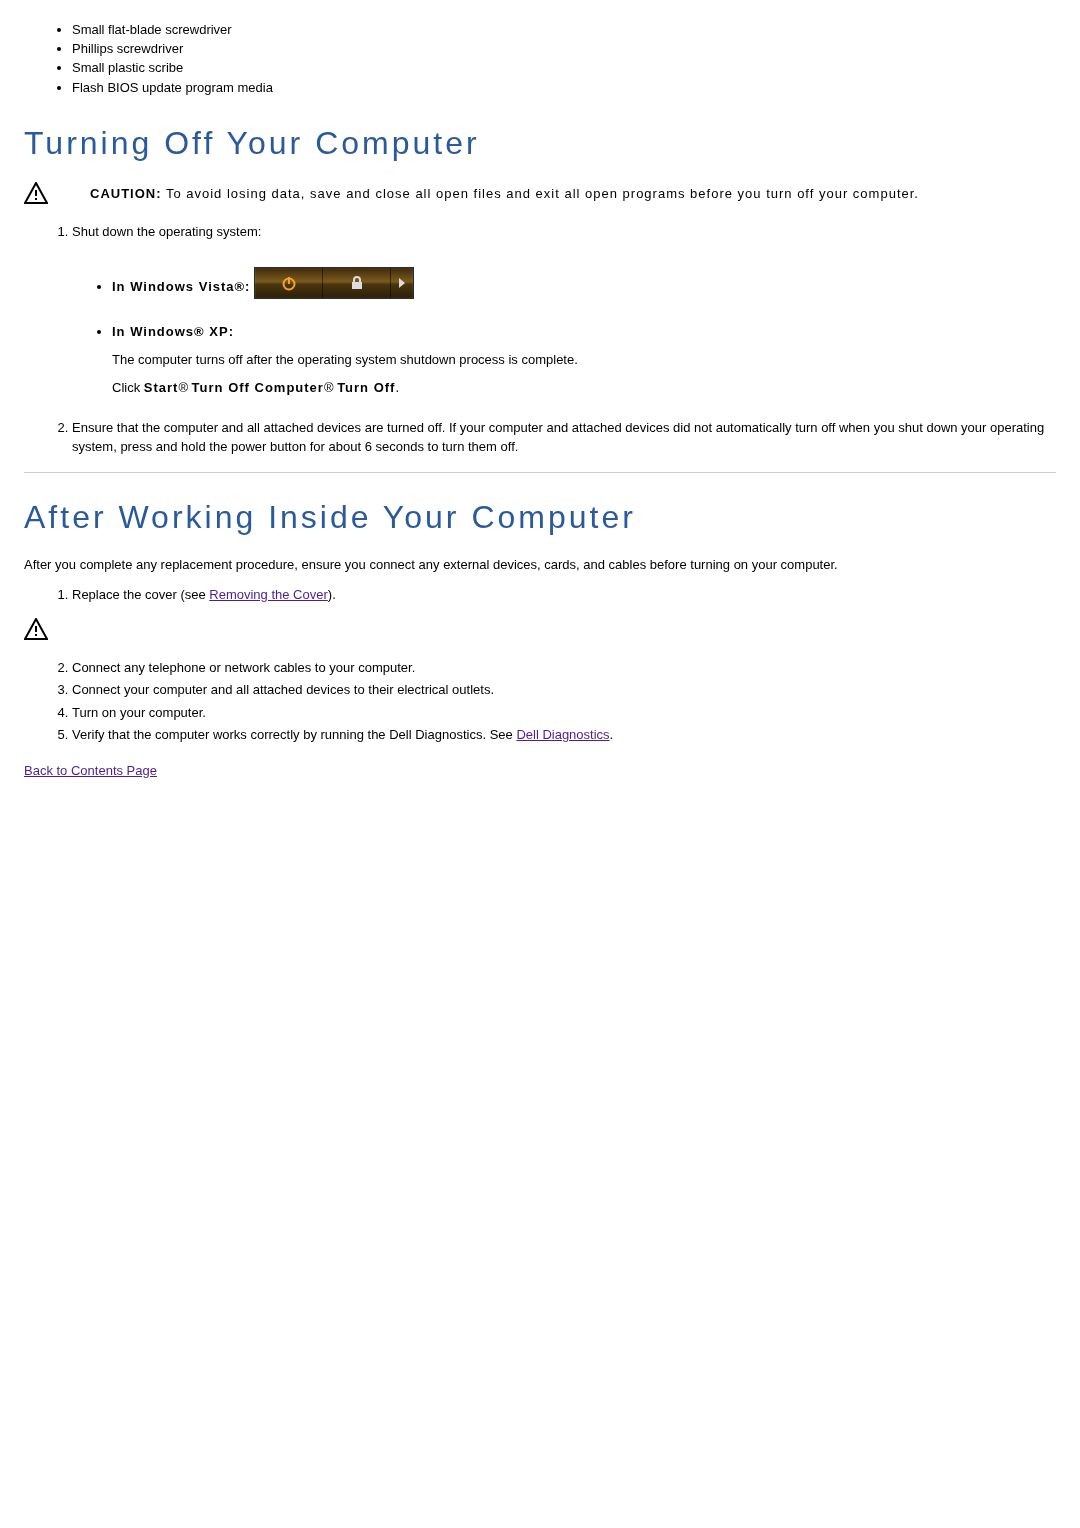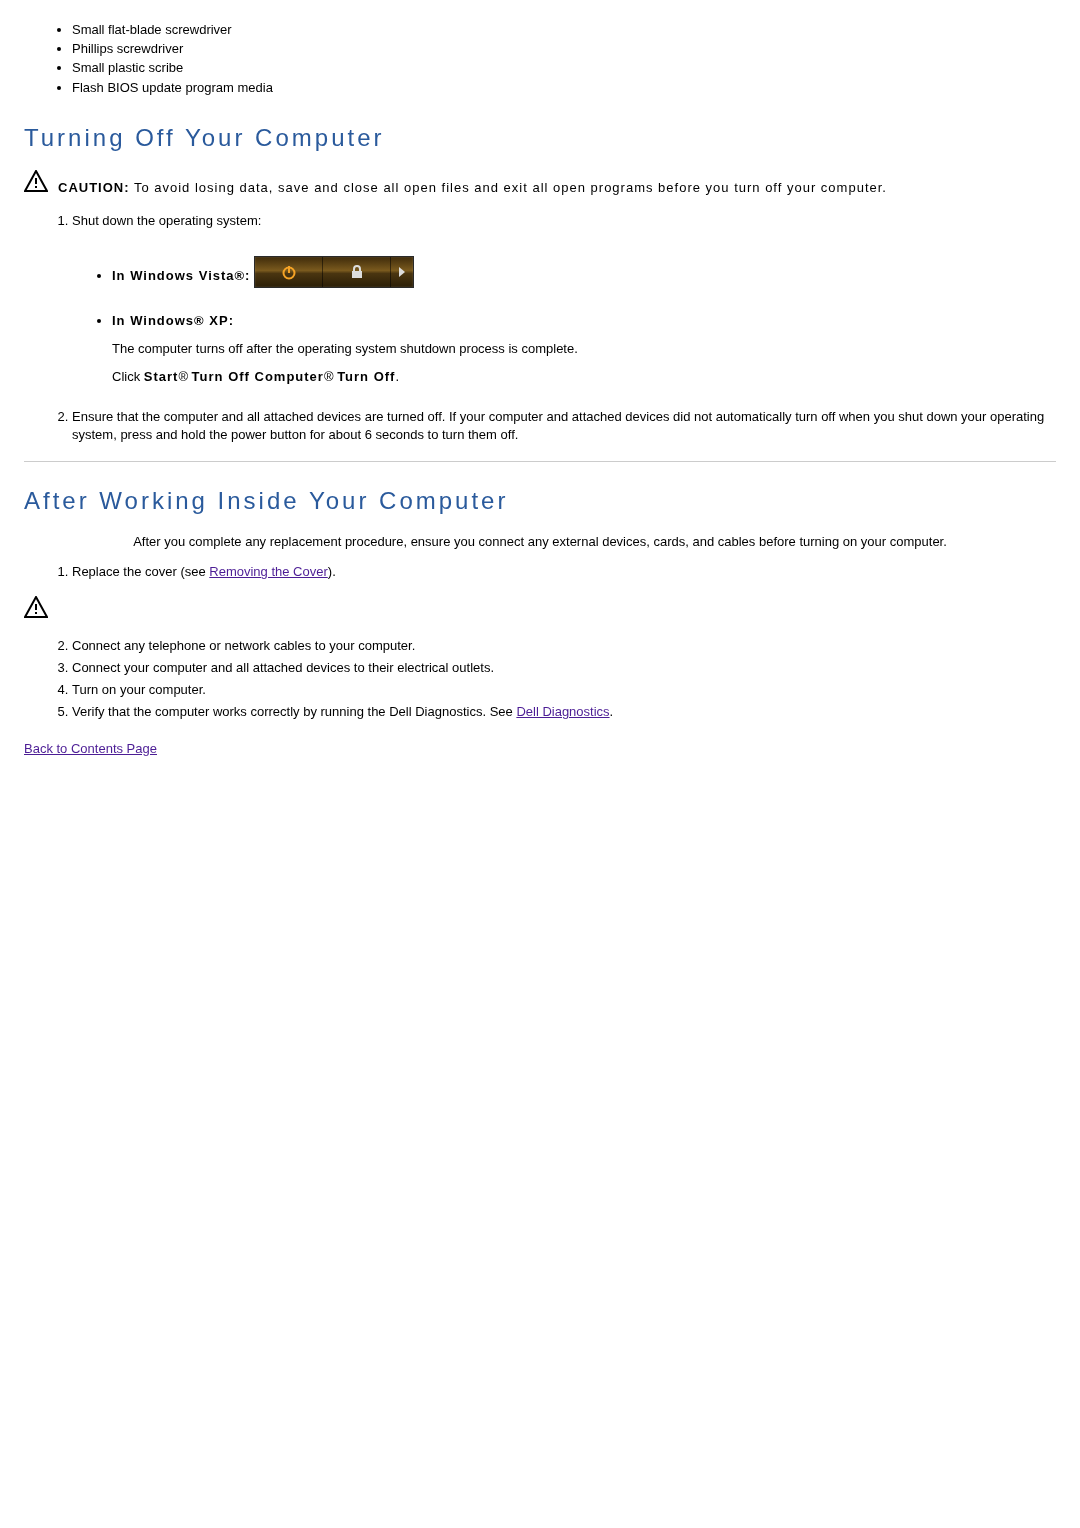--- a/index.html
+++ b/index.html
@@ -12,29 +12,30 @@
   }
   ul.tools {
     margin: 0 0 24px 0;
     padding-left: 48px;
   }
   ul.tools li {
     margin: 1px 0;
   }
   h2.section {
     color: #2a5a9c;
-    font-size: 24px;
+    font-size: 32px;
     font-weight: normal;
     letter-spacing: 3px;
     margin: 22px 0 14px 0;
   }
   .caution-row {
     display: flex;
-    align-items: flex-end;
+    align-items: center;
     margin: 8px 0 14px 0;
+    gap: 32px;
   }
   .caution-icon {
     flex: 0 0 auto;
     margin-right: 10px;
     margin-top: 2px;
   }
   .caution-text {
     letter-spacing: 1px;
     flex: 1;
   }
@@ -114,21 +115,20 @@
   hr.divider {
     border: none;
     border-top: 1px solid #ccc;
     margin: 16px 0 20px 0;
   }
   a.doc-link {
     color: #4c1d95;
   }
   .after-intro {
     margin: 16px 0 12px 0;
-    text-align: center;
   }
   .back-link {
     margin: 18px 0;
   }
 </style>
 </head>
 <body>
 
 <ul class="tools">
   <li>Small flat-blade screwdriver</li>

